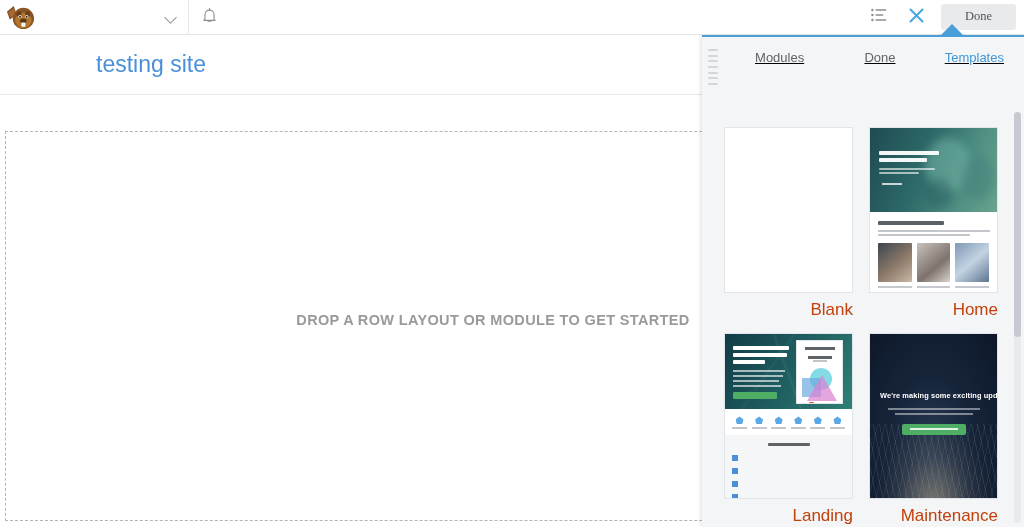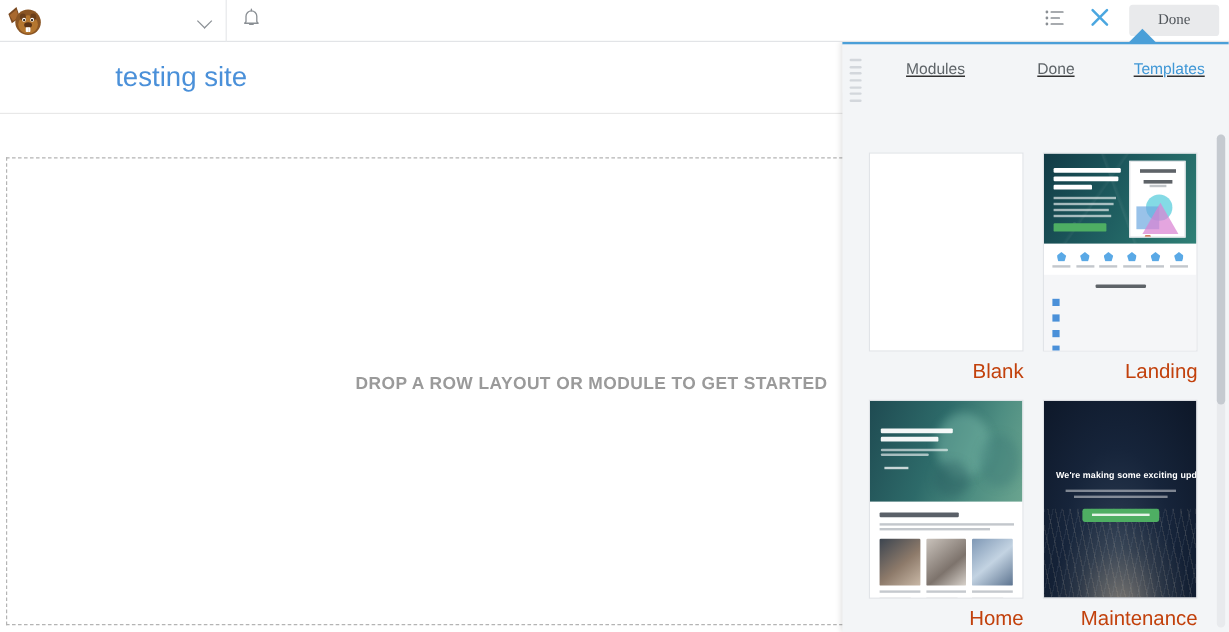--- a/index.html
+++ b/index.html
@@ -383,20 +383,58 @@
       <div class="tab t3">Templates</div>
     </div>
 
 
     <div class="tpl-scroll">
       <div class="tpl-grid">
 
         <div class="tpl-item">
           <div class="tpl-card blank-card"></div>
           <div class="tpl-name">Blank</div>
+        </div>
+
+        <div class="tpl-item">
+          <div class="tpl-card">
+            <div class="home-hero">
+              <span class="blob b1"></span>
+                <span class="blob b2"></span>
+                <span class="blob b3"></span>
+              <div class="hh-txt">
+                <span class="ln h1"></span><span class="ln h2"></span>
+                <span class="ln p1"></span><span class="ln p2"></span>
+                <span class="hh-btn"></span>
+              </div>
+            </div>
+            <div class="home-body">
+              <div class="hb-h"></div>
+              <div class="hb-p"></div>
+              <div class="hb-p hb-p2"></div>
+              <div class="cards">
+                <div class="card">
+                    <div class="pic pic1"></div>
+                    <div class="ct"></div>
+                    <div class="ct ct2"></div>
+                  </div>
+                <div class="card">
+                    <div class="pic pic2"></div>
+                    <div class="ct"></div>
+                    <div class="ct ct2"></div>
+                  </div>
+                <div class="card">
+                    <div class="pic pic3"></div>
+                    <div class="ct"></div>
+                    <div class="ct ct2"></div>
+                  </div>
+              </div>
+            </div>
+          </div>
+          <div class="tpl-name">Home</div>
         </div>
 
         <div class="tpl-item">
           <div class="tpl-card">
             <div class="lp-hero">
               <span class="net"></span>
               <div class="lp-txt">
                 <div class="h h1"></div>
                   <div class="h h2"></div>
                   <div class="h h3"></div>
@@ -467,58 +505,20 @@
                     <span class="tx"><span class="t1"></span><span class="t2"></span><span class="t3"></span></span>
                   </div>
               </div>
             </div>
           </div>
           <div class="tpl-name">Landing</div>
         </div>
 
         <div class="tpl-item">
           <div class="tpl-card">
-            <div class="home-hero">
-              <span class="blob b1"></span>
-                <span class="blob b2"></span>
-                <span class="blob b3"></span>
-              <div class="hh-txt">
-                <span class="ln h1"></span><span class="ln h2"></span>
-                <span class="ln p1"></span><span class="ln p2"></span>
-                <span class="hh-btn"></span>
-              </div>
-            </div>
-            <div class="home-body">
-              <div class="hb-h"></div>
-              <div class="hb-p"></div>
-              <div class="hb-p hb-p2"></div>
-              <div class="cards">
-                <div class="card">
-                    <div class="pic pic1"></div>
-                    <div class="ct"></div>
-                    <div class="ct ct2"></div>
-                  </div>
-                <div class="card">
-                    <div class="pic pic2"></div>
-                    <div class="ct"></div>
-                    <div class="ct ct2"></div>
-                  </div>
-                <div class="card">
-                    <div class="pic pic3"></div>
-                    <div class="ct"></div>
-                    <div class="ct ct2"></div>
-                  </div>
-              </div>
-            </div>
-          </div>
-          <div class="tpl-name">Home</div>
-        </div>
-
-        <div class="tpl-item">
-          <div class="tpl-card">
             <div class="mt">
               <span class="beam"></span>
               <span class="streak"></span>
               <div class="mt-txt">
                 <div class="mt-h">We're making some exciting updates</div>
                 <div class="mt-p">
                     <i class="p1"></i>
                     <i class="p2"></i>
                   </div>
                 <div class="mt-btn"></div>

